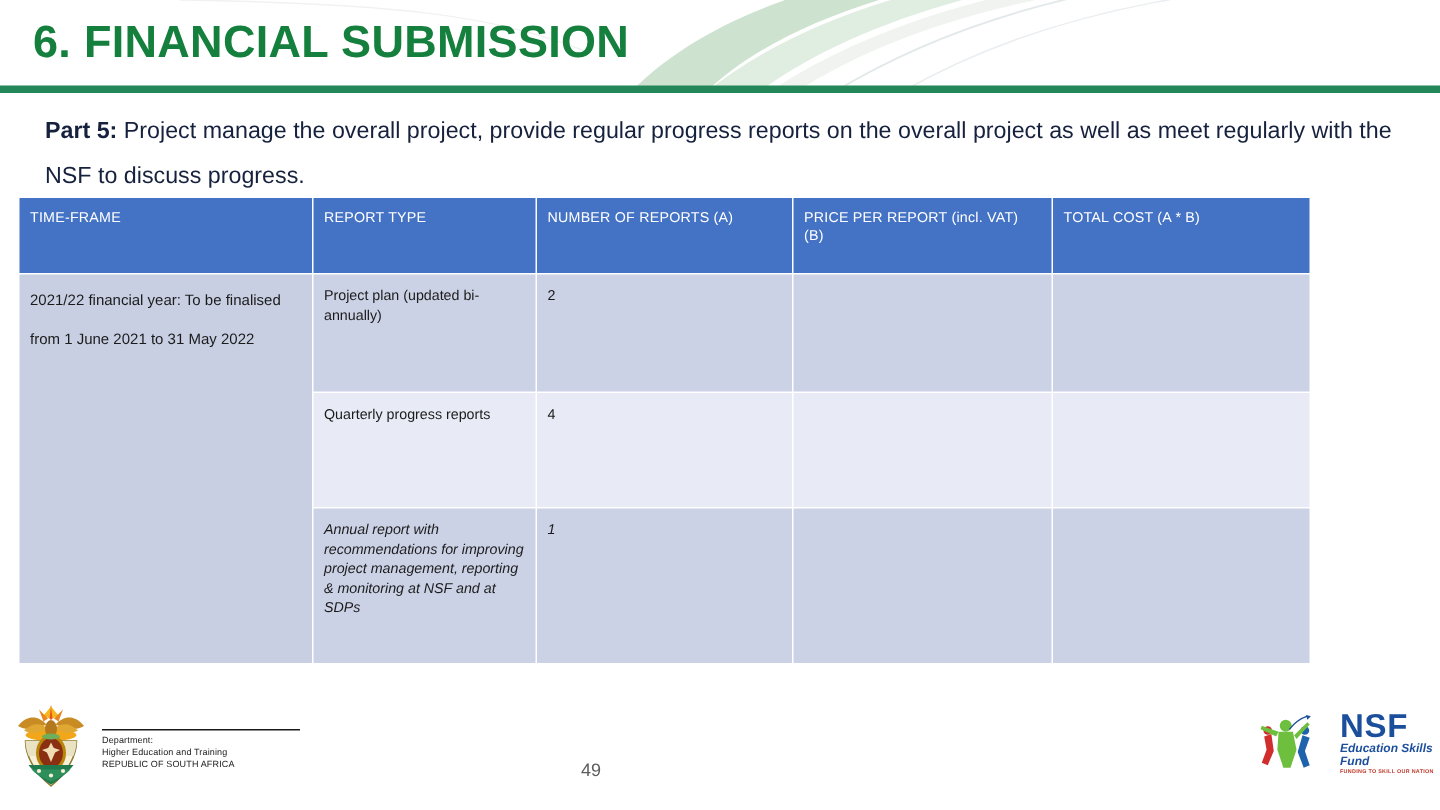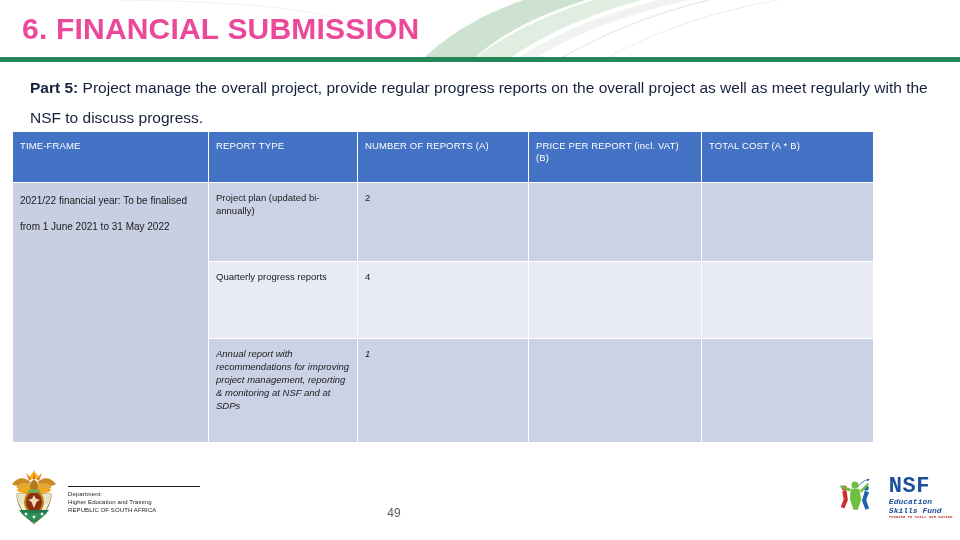--- a/index.html
+++ b/index.html
@@ -24,21 +24,21 @@
     pointer-events: none;
   }
 
   
   .slide-title {
     position: absolute;
     left: 22px;
     top: 12px;
     font-size: 30px;
     font-weight: bold;
-    color: #ec4899;
+    color: #15803d;
     letter-spacing: 0.2px;
     white-space: nowrap;
     z-index: 3;
   }
   .title-rule {
     position: absolute;
     left: 0;
     top: 57px;
     width: 960px;
     height: 5px;
@@ -145,23 +145,22 @@
     text-align: center;
     font-size: 12px;
     color: #5d5d5d;
   }
 
   .footer-right {
     position: absolute;
     left: 838px;
     top: 470px;
     display: flex;
-    align-items: flex-end;
+    align-items: flex-start;
     gap: 17px;
-    font-family: Liberation Mono, monospace;
   }
   .nsf-mark { width: 48px; height: 50px; display: block; }
   .nsf-text { padding-top: 4px; }
   .nsf-abbr {
     font-size: 22px;
     font-weight: bold;
     color: #1b4f9c;
     line-height: 20px;
     letter-spacing: 0.5px;
   }

